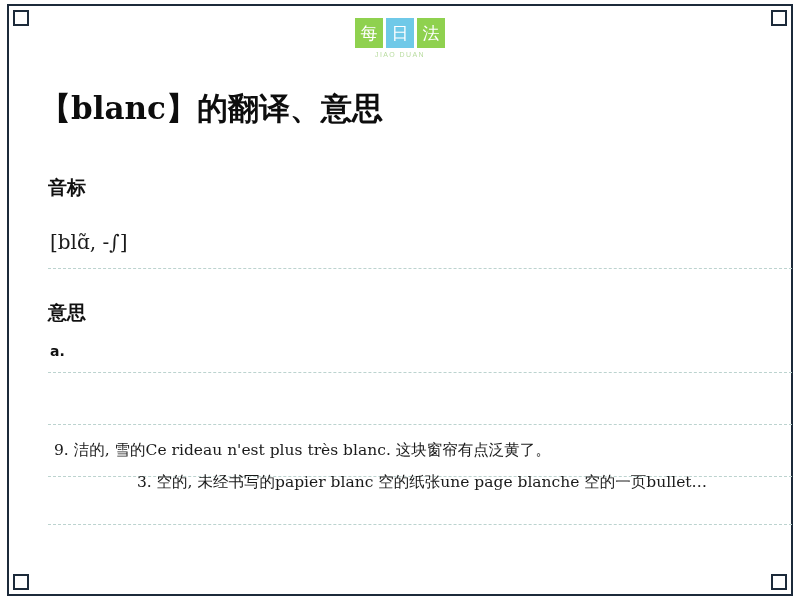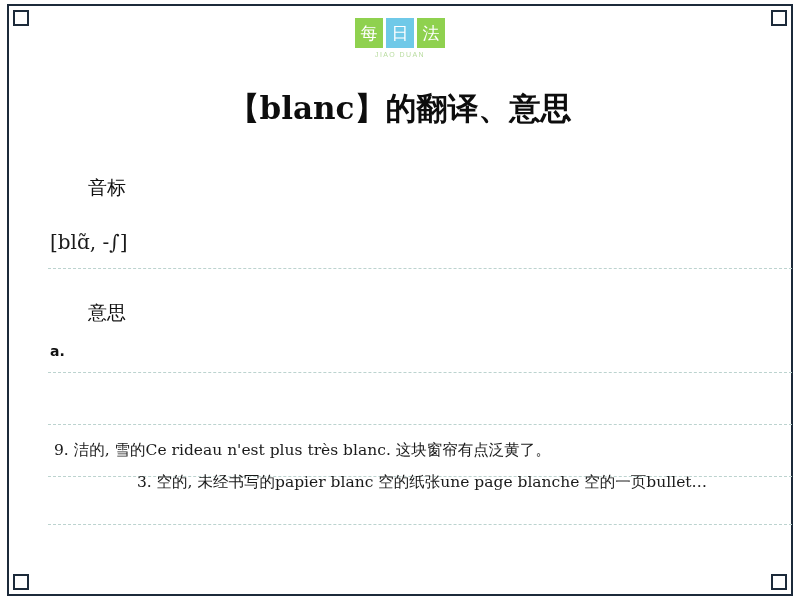--- a/index.html
+++ b/index.html
@@ -93,38 +93,37 @@
     color: #b9dca0;
     font-family: "Liberation Sans", sans-serif;
   }
 
   
   .title {
     position: absolute;
     top: 88px;
     left: 0;
     width: 720px;
-    text-align: center;
+    text-align: left;
     font-size: 31px;
     font-weight: bold;
     color: #0d0d0d;
     font-family: "DejaVu Serif", serif;
     letter-spacing: 0px;
     white-space: nowrap;
   }
 
   
   .section-head {
     position: absolute;
     left: 8px;
     font-size: 19px;
-    font-weight: normal;
+    font-weight: bold;
     color: #111111;
     font-family: "DejaVu Sans", sans-serif;
-    margin-left: 40px;
   }
   .sec-phonetic-head { top: 175px; }
   .sec-meaning-head { top: 300px; }
 
   .phonetic {
     position: absolute;
     left: 10px;
     top: 230px;
     font-size: 20px;
     color: #1a1a1a;

